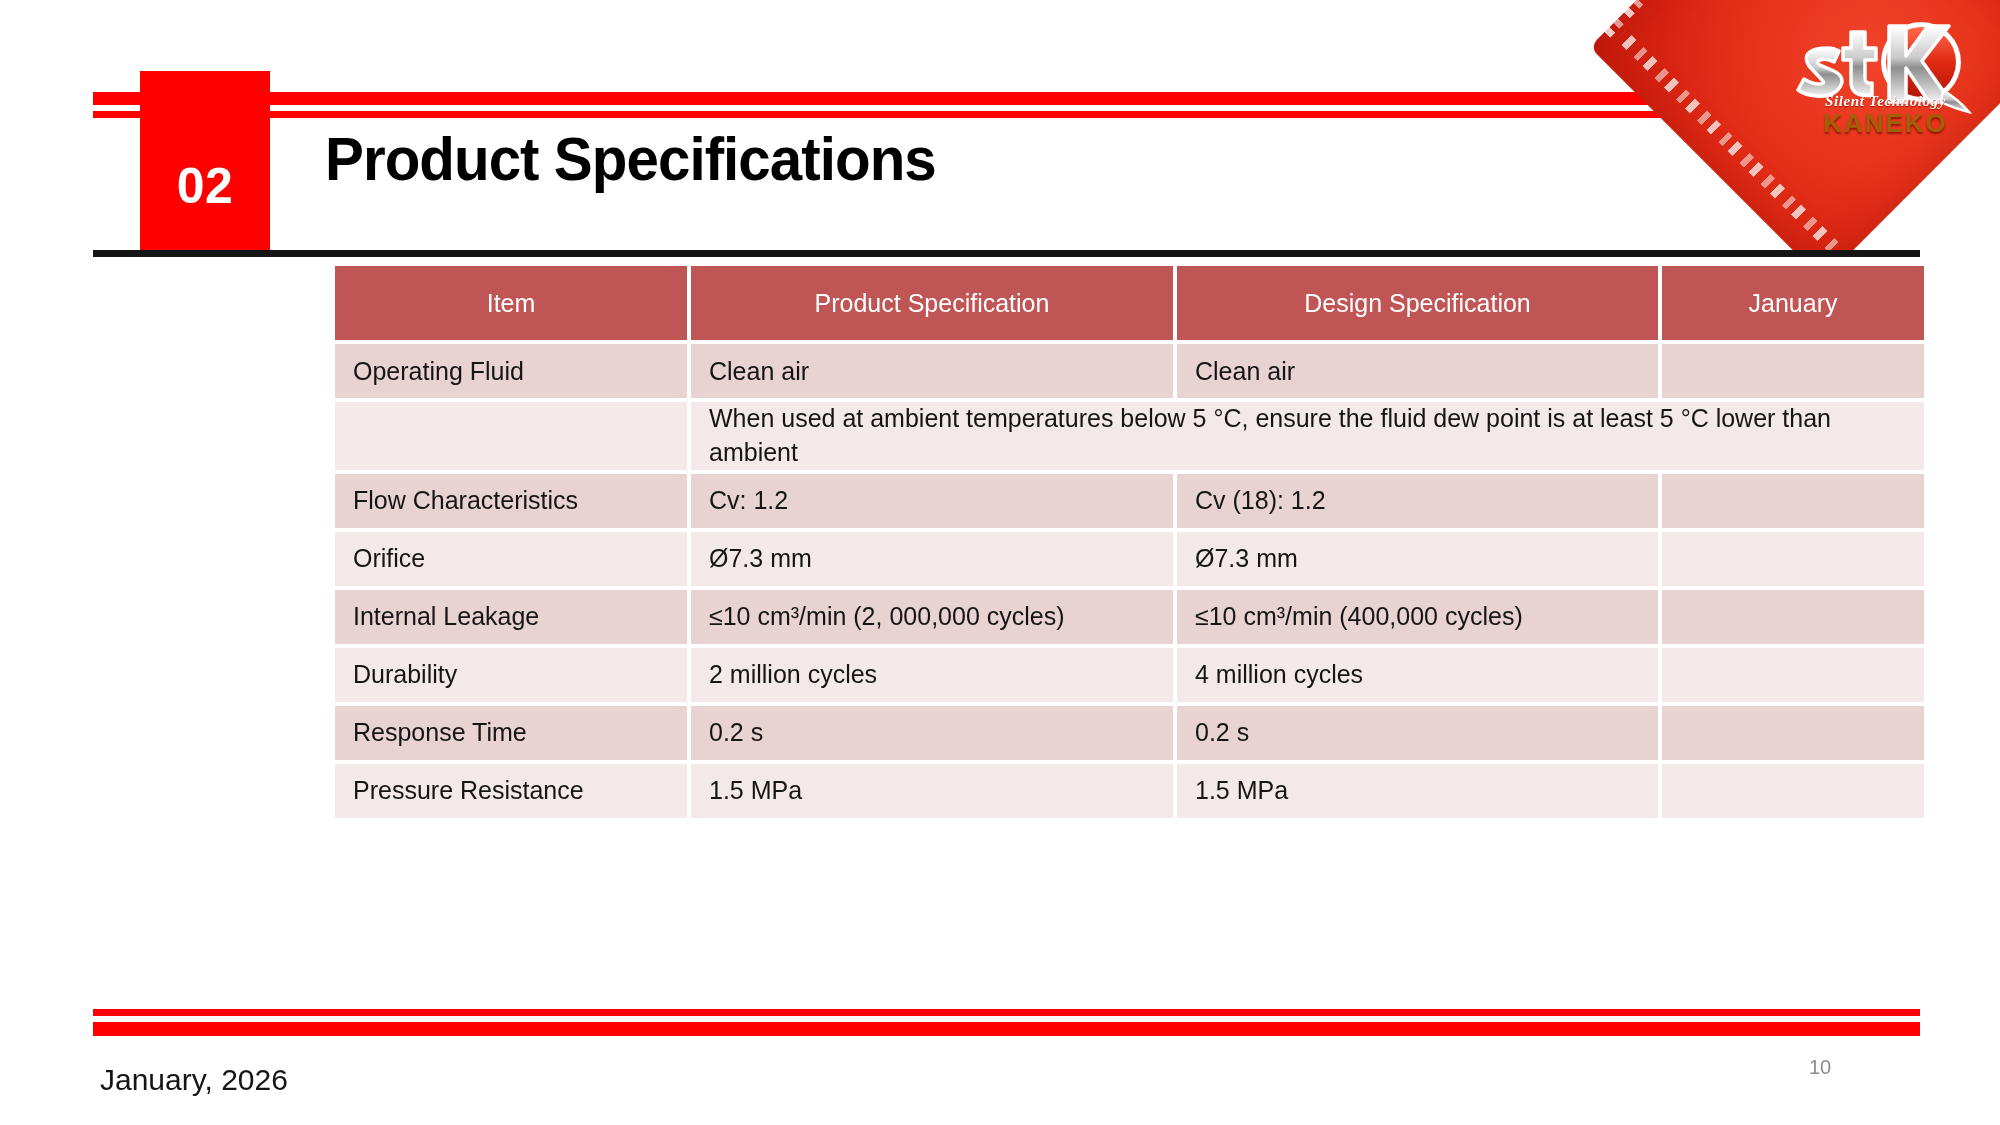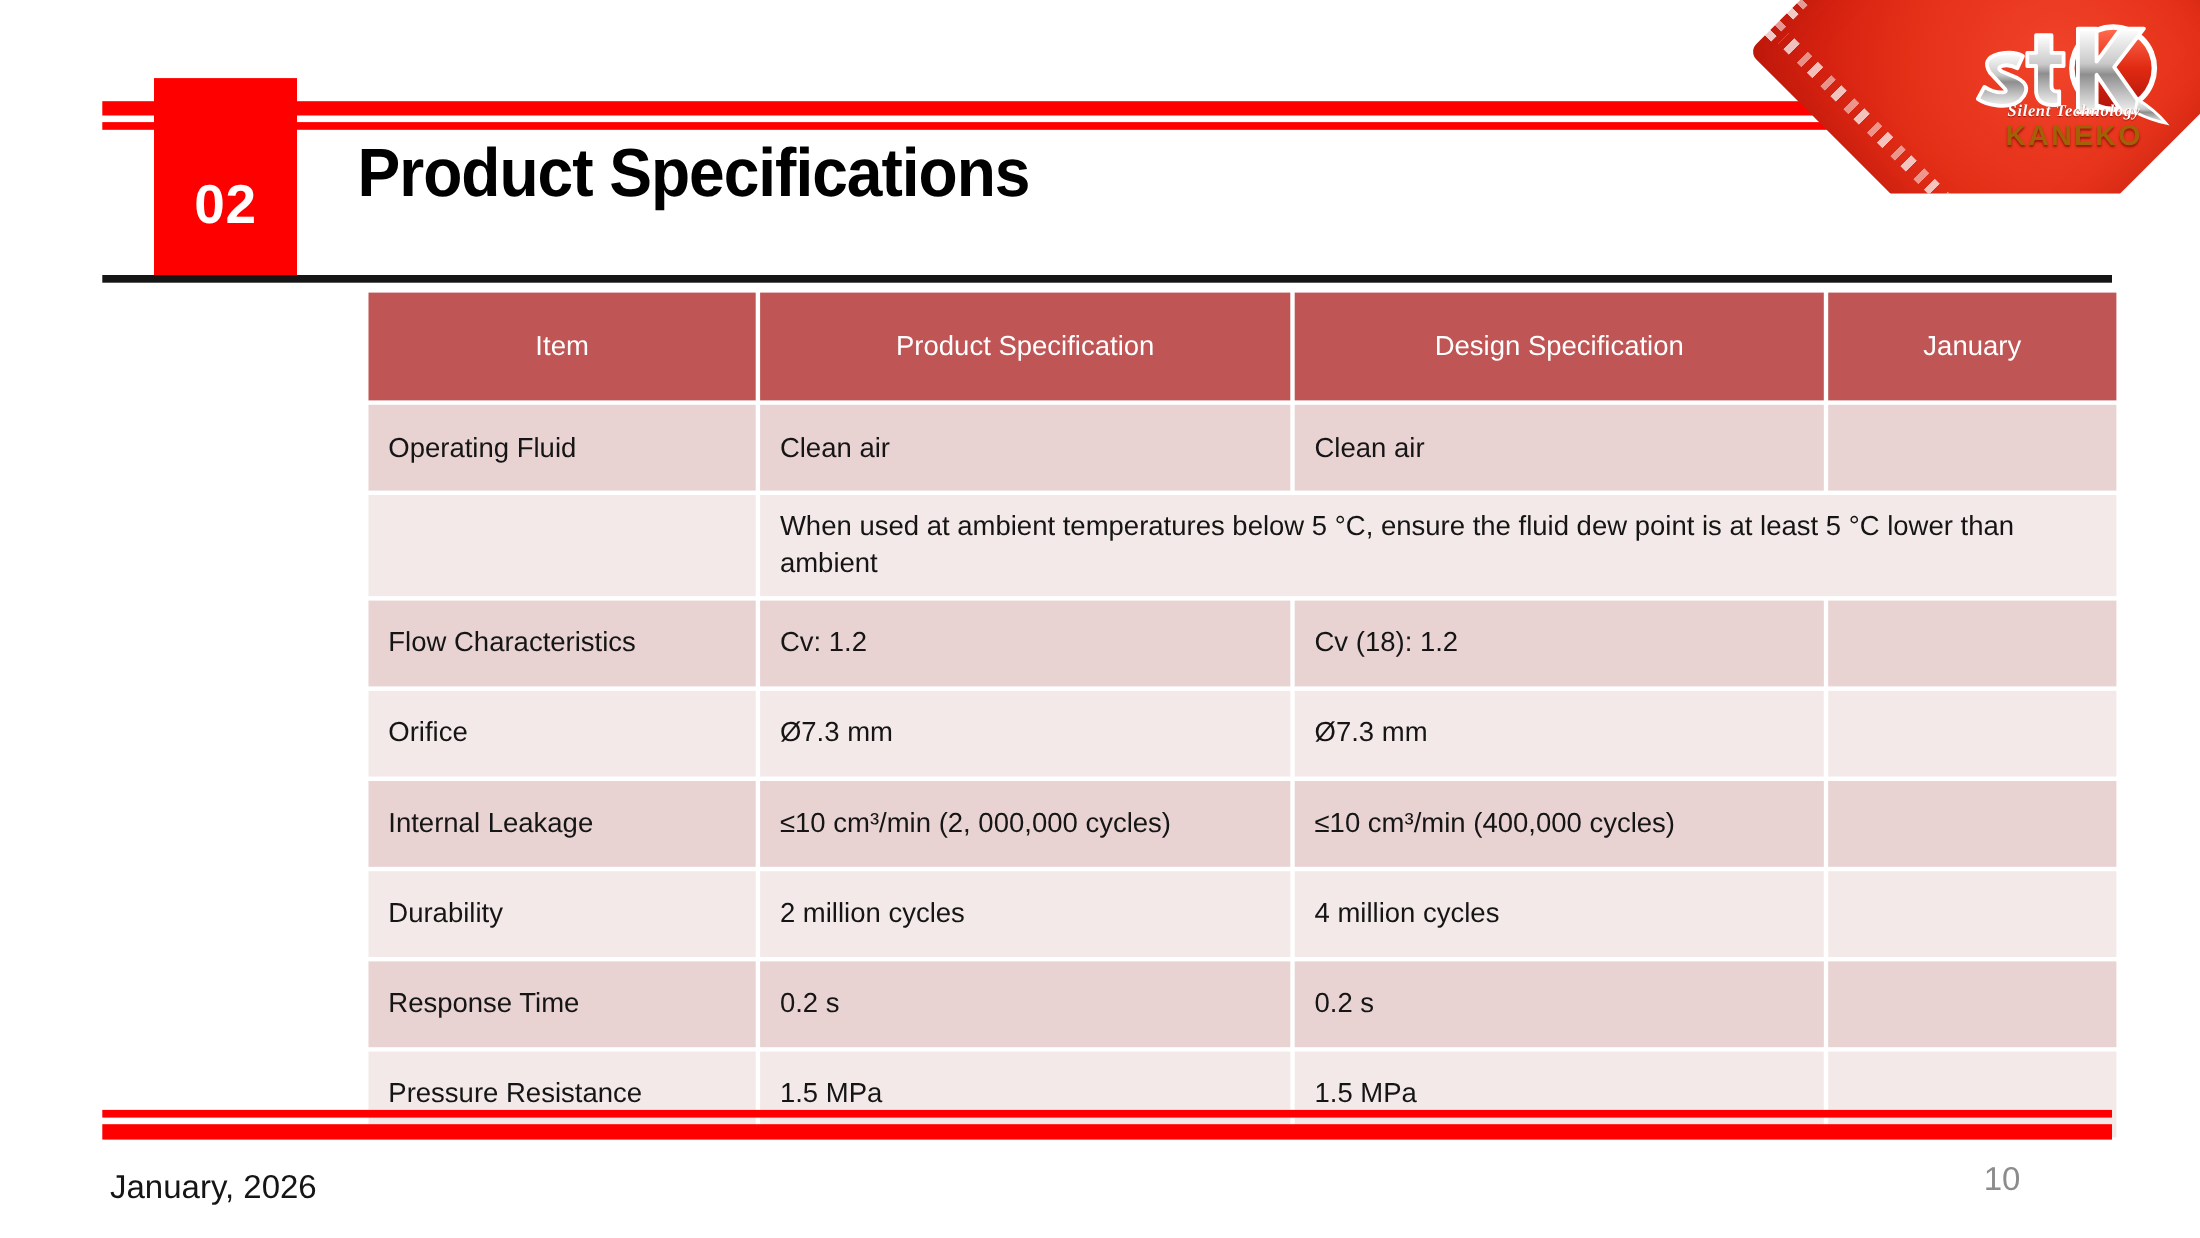--- a/index.html
+++ b/index.html
@@ -75,21 +75,21 @@
     height: 7px;
     background: #151515;
   }
 
   
   .logo-wrap {
     position: absolute;
     right: 0;
     top: 0;
     width: 420px;
-    height: 176px;
+    height: 250px;
     overflow: hidden;
     pointer-events: none;
   }
   .logo-diamond {
     position: absolute;
     left: 78px;
     top: -118px;
     width: 330px;
     height: 330px;
     background: radial-gradient(circle at 62% 42%, #f0442a 0%, #e53018 48%, #d42110 78%, #c51a0c 100%);
@@ -159,21 +159,21 @@
     position: absolute;
     left: 331px;
     top: 262px;
     width: 1589px;
     border-collapse: separate;
     border-spacing: 4px 4px;
     table-layout: fixed;
     font-family: "Liberation Sans", sans-serif;
   }
   .spec-table th, .spec-table td {
-    padding: 12px;
+    padding: 0;
     margin: 0;
   }
   .spec-table th {
     background: #BF5555;
     color: #ffffff;
     font-size: 25px;
     font-weight: normal;
     text-align: center;
     height: 74px;
     vertical-align: middle;
@@ -224,21 +224,21 @@
     top: 1063px;
     font-size: 30px;
     color: #151515;
   }
   .ftr-page {
     position: absolute;
     left: 1790px;
     top: 1056px;
     width: 60px;
     text-align: center;
-    font-size: 30px;
+    font-size: 20px;
     color: #8C8C8C;
   }
 </style>
 </head>
 <body>
 
 <div class="hdr-line-thick"></div>
 <div class="hdr-line-thin"></div>
 
 <div class="section-badge">

